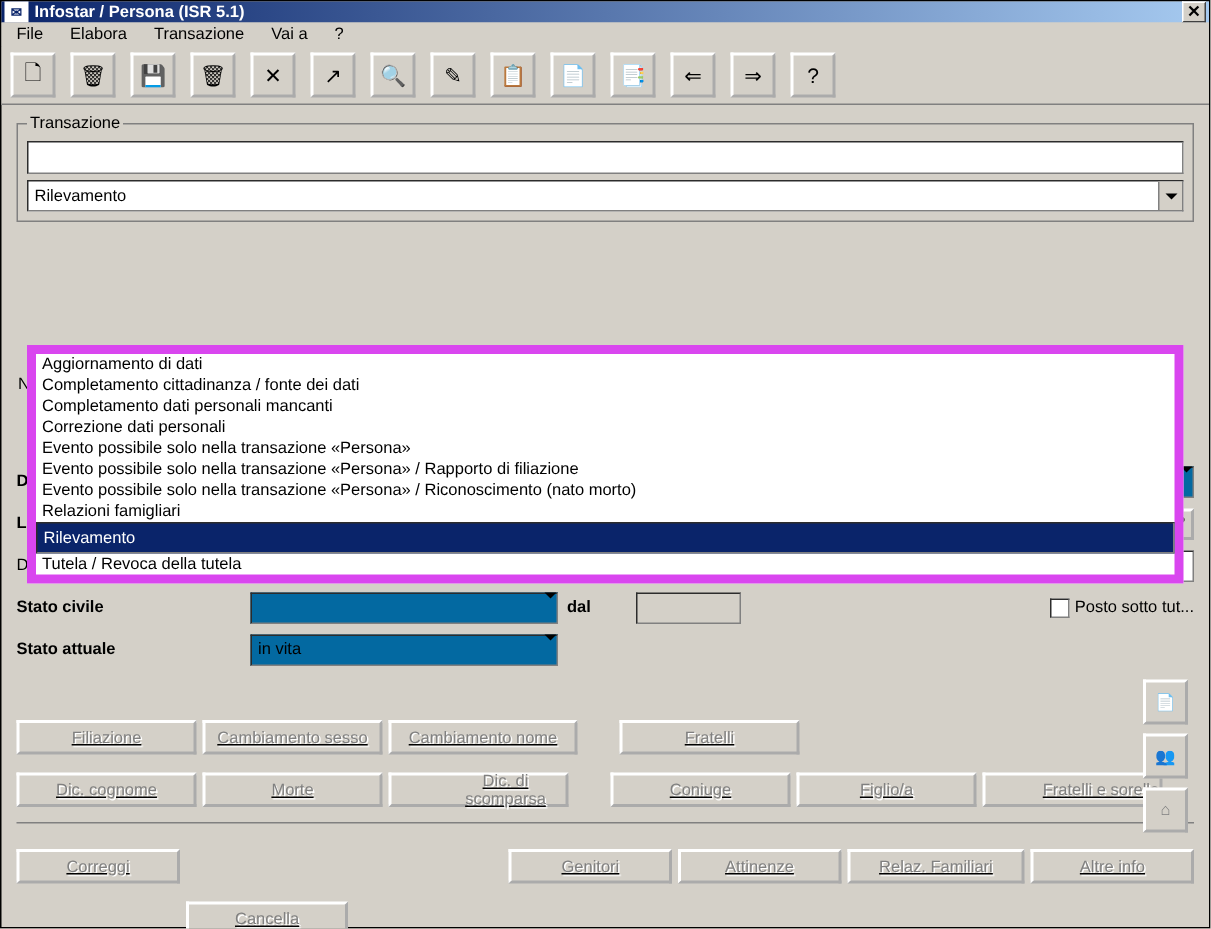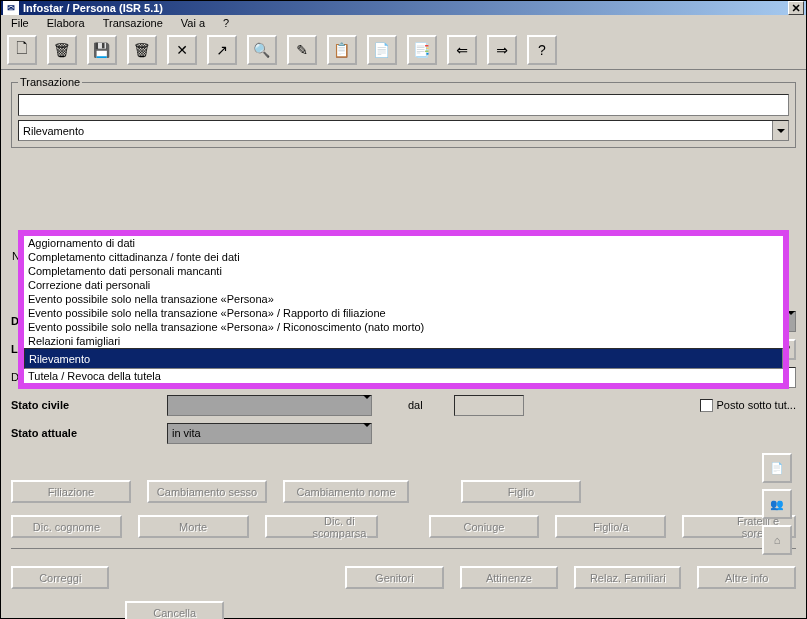--- a/index.html
+++ b/index.html
@@ -22,23 +22,23 @@
   .combo .carrow { width: 16px; height: 100%; background: #d4d0c8; border-left: 1px solid #808080; display: flex; align-items: center; justify-content: center; cursor: pointer; }
   .arrow-down:after { content: ""; border-left: 4px solid transparent; border-right: 4px solid transparent; border-top: 4px solid #000; }
   .dropdown { position: absolute; left: 17px; right: 17px; top: 160px; background: #fff; border: 6px solid #d946ef; z-index: 10; font-size: 11px; }
   .dropdown .item { padding: 1px 4px; cursor: default; }
   .dropdown .item.sel { background: #0a246a; color: #fff; }
   .hiddenlabel { position: absolute; left: 11px; top: 180px; font-size: 11px; z-index: 1; }
   .form-area { margin-top: 156px; display: flex; flex-direction: column; gap: 6px; }
   .row { display: flex; align-items: center; gap: 6px; height: 22px; }
   .row .lbl { width: 150px; font-weight: bold; }
   .txt { background: #fff; border: 1px inset #808080; height: 21px; padding: 0 3px; }
-  .sel { background: #a3a3a3; border: 1px inset #808080; height: 21px; flex: 1; display: flex; align-items: center; }
+  .sel { background: #0369a1; border: 1px inset #808080; height: 21px; flex: 1; display: flex; align-items: center; }
   .sel .stext { flex: 1; padding: 0 4px; }
-  .btnrow { display: flex; gap: 16px; margin-top: 6px; }
+  .btnrow { display: flex; gap: 4px; margin-top: 6px; text-decoration: underline; }
   .wbtn { border: 2px outset #fff; background: #d4d0c8; height: 23px; text-align: center; font-size: 11px; display: flex; align-items: center; justify-content: center; cursor: pointer; }
   .wbtn.dis { color: #808080; text-shadow: 1px 1px 0 #fff; }
   .sidebtns { position: absolute; right: 14px; bottom: 75px; display: flex; flex-direction: column; gap: 6px; }
   .sidebtn { width: 30px; height: 30px; border: 2px outset #fff; background: #d4d0c8; display: flex; align-items: center; justify-content: center; color: #808080; }
   .statusbar { height: 20px; border-top: 1px solid #808080; display: flex; padding-left: 48px; }
   .statusbar .cell { border: 1px inset #fff; margin: 1px; padding: 1px 4px; height: 18px; }
   .statusbar .grow { flex: 1; }
   .checkbox { display: flex; align-items: center; gap: 4px; }
   .checkbox .box { width: 13px; height: 13px; background: #fff; border: 1px inset #808080; }
   .qbtn { width: 18px; height: 21px; border: 2px outset #fff; background: #d4d0c8; text-align:center; line-height:17px; cursor:pointer; font-size:11px; }
@@ -126,42 +126,42 @@
       <div class="row">
         <div class="lbl" style="font-weight:normal">Dati ulteriori</div>
         <div class="txt" style="flex:1"></div>
       </div>
       <div class="row">
         <div class="lbl">Stato civile</div>
         <div class="sel" style="flex:0 0 205px">
             <div class="stext"></div>
             <div class="carrow arrow-down"></div>
           </div>
-        <span style="width:40px;font-weight:normal;margin-left:30px">dal</span>
+        <span style="width:40px;font-weight:bold;">dal</span>
         <div class="txt" style="width:70px;background:#d4d0c8"></div>
         <div style="flex:1"></div>
         <div class="checkbox">
           <div class="box"></div>
           <span>Posto sotto tut...</span>
         </div>
       </div>
       <div class="row">
         <div class="lbl">Stato attuale</div>
         <div class="sel" style="flex:0 0 205px">
             <div class="stext">in vita</div>
             <div class="carrow arrow-down"></div>
           </div>
       </div>
 
       <div class="btnrow" style="margin-top:30px" id="brow1">
           <div class="wbtn dis" style="width: 120px;">Filiazione</div>
           <div class="wbtn dis" style="width: 120px;">Cambiamento sesso</div>
           <div class="wbtn dis" style="width: 126px;">Cambiamento nome</div>
           <div style="width: 20px;"></div>
-          <div class="wbtn dis" style="width: 120px;">Figlio</div>
+          <div class="wbtn dis" style="width: 120px;">Fratelli</div>
         </div>
       <div class="btnrow" id="brow2">
           <div class="wbtn dis" style="width: 120px;">Dic. cognome</div>
           <div class="wbtn dis" style="width: 120px;">Morte</div>
           <div class="wbtn dis" style="width: 120px; padding-left: 36px;">Dic. di scomparsa</div>
           <div style="width: 20px;"></div>
           <div class="wbtn dis" style="width: 120px;">Coniuge</div>
           <div class="wbtn dis" style="width: 120px;">Figlio/a</div>
           <div class="wbtn dis" style="width: 120px; padding-left: 38px;">Fratelli e sorelle</div>
         </div>

